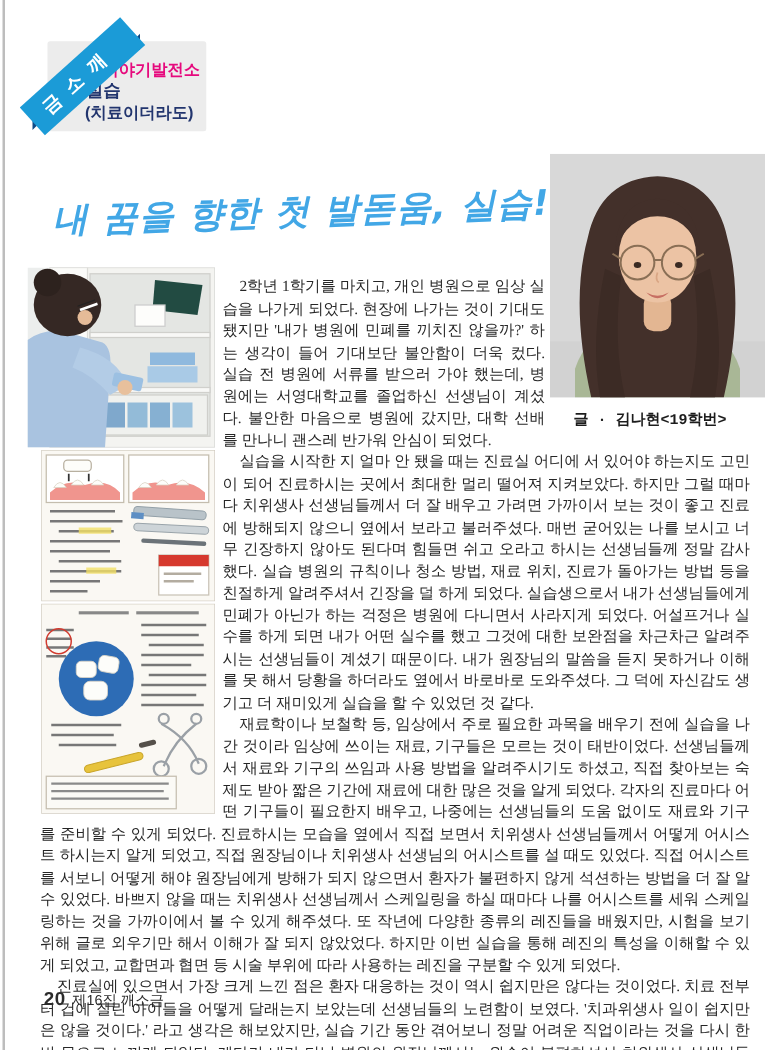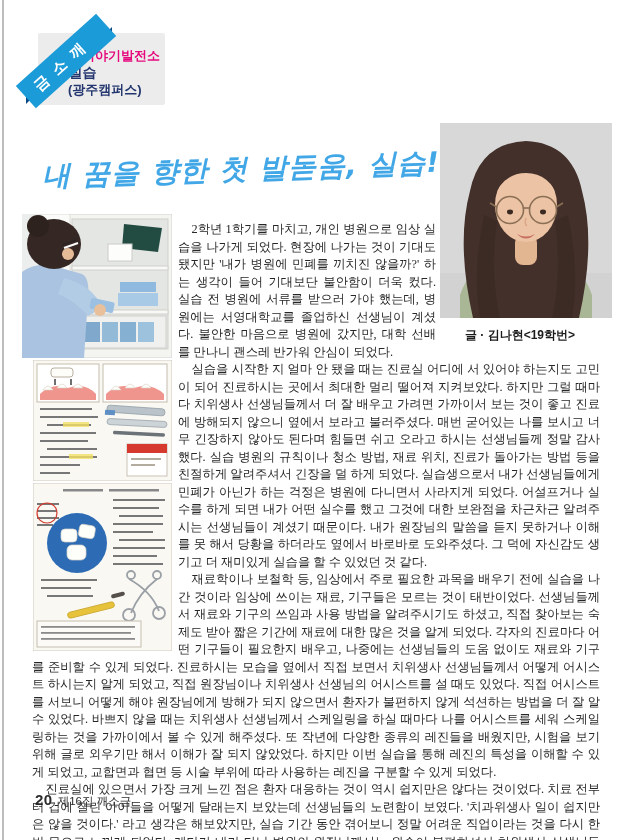--- a/index.html
+++ b/index.html
@@ -31,21 +31,21 @@
     position:absolute;left:42px;top:150px;width:430px;white-space:nowrap;
     font-family:"DejaVu Sans",cursive,sans-serif;font-style:italic;font-weight:bold;
     font-size:28px;color:#42a7e6;letter-spacing:1px;transform:rotate(-2deg);
   }
 
   
   .photo{position:absolute;display:block;}
   .author-photo{left:440px;top:123px;}
   .byline{
     position:absolute;left:436px;top:327px;width:168px;text-align:center;
-    font-family:Liberation Sans, sans-serif;font-size:12px;font-weight:bold;color:#1c1c1c;
+    font-family:Liberation Mono, monospace;font-size:12px;font-weight:bold;color:#1c1c1c;
   }
   .clinic-photo{left:22px;top:214px;}
   .notes1-photo{left:33px;top:360px;}
   .notes2-photo{left:33px;top:483px;}
 
   
   .article{
     position:absolute;left:32px;top:221px;width:568px;
     font-size:12.3px;line-height:17.5px;color:#262626;
     text-align:justify;word-break:break-all;
@@ -62,21 +62,21 @@
 </head>
 <body>
 
 <div class="page">
   <div class="edge-line"></div>
 
   <div class="badge">
     <div class="badge-text">
       <div class="series">이야기발전소</div>
       <div class="topic">- 실습</div>
-      <div class="campus">(광주캠퍼스)</div>
+      <div class="campus">(치료이더라도)</div>
     </div>
   </div>
   <div class="fold-top"></div>
   <div class="fold-bottom"></div>
   <div class="ribbon">
     <span class="ribbon-text">깨소금</span>
   </div>
 
   <div class="title">내 꿈을 향한 첫 발돋움, 실습!</div>
 

